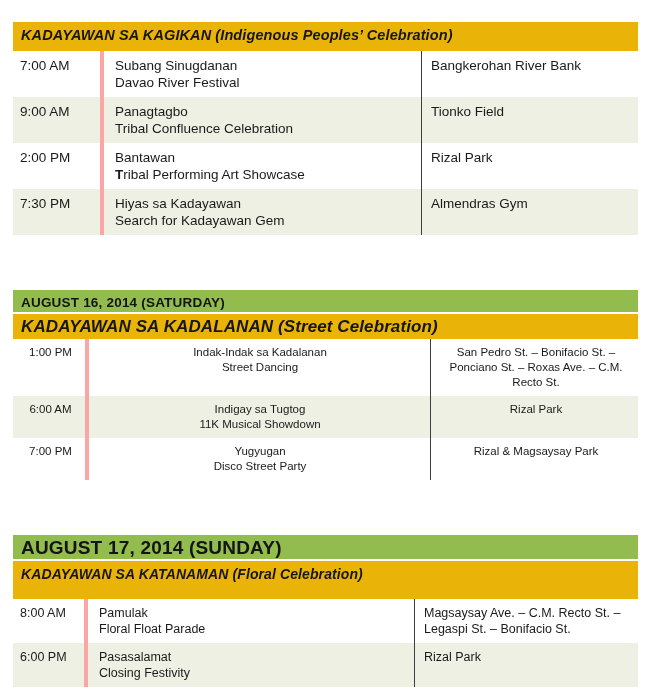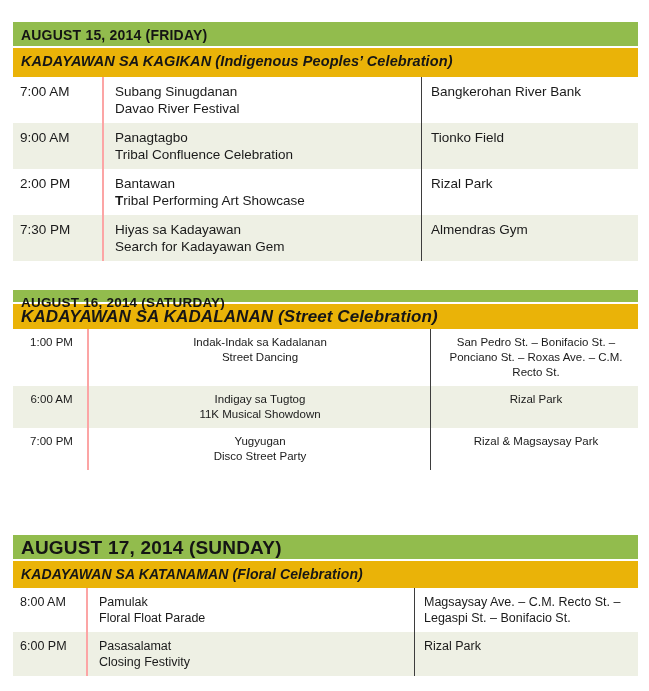--- a/index.html
+++ b/index.html
@@ -33,54 +33,53 @@
     letter-spacing: 0.1px;
   }
   .row {
     display: grid;
     grid-template-columns: var(--col1) var(--col2) 1fr;
     background: #ffffff;
   }
   .rows .row:nth-child(even) { background: #eef0e4; }
   .cell-time {
     padding: 6px 4px 6px 7px;
-    border-right: 2px solid #fca5a5;
+    border-right: 4px solid #fca5a5;
     white-space: nowrap;
   }
   .cell-event {
     padding: 6px 10px 6px 11px;
     border-right: 1px solid #3d3d3d;
   }
   .cell-loc { padding: 6px 6px 6px 9px; }
   .event-title { font-weight: normal; }
   .event-desc b { font-weight: bold; }
 
   
   .t1 { top: 22px; --col1: 91px; --col2: 318px; font-size: 13.5px; line-height: 17px; }
   .t1 .tbl-header   { font-size: 14px;   height: 26px; }
   .t1 .tbl-subtitle { font-size: 14.5px; height: 29px; }
   .t1 .row { min-height: 46px; }
 
   
   .t2 { top: 290px; --col1: 76px; --col2: 342px; font-size: 11.5px; line-height: 15px; }
-  .t2 .tbl-header   { font-size: 13.5px; height: 14px; }
+  .t2 .tbl-header   { font-size: 13.5px; height: 24px; }
   .t2 .tbl-subtitle { font-size: 17px;   height: 25px; }
   .t2 .row { min-height: 40px; text-align: center; }
 
   
   .t3 { top: 535px; --col1: 75px; --col2: 327px; font-size: 12.5px; line-height: 16px; }
   .t3 .tbl-header   { font-size: 19px; height: 26px; }
-  .t3 .tbl-subtitle { font-size: 14px;   height: 27px; }
+  .t3 .tbl-subtitle { font-size: 14px;   height: 38px; }
   .t3 .row { min-height: 42px; }
 </style>
 </head>
 <body>
 
 <section class="sched-table t1">
-  <div class="tbl-header">AUGUST 15, 2014 (FRIDAY)</div>
   <div class="tbl-subtitle">KADAYAWAN SA KAGIKAN (Indigenous Peoples’ Celebration)</div>
   <div class="rows">
     <div class="row">
       <div class="cell-time">7:00 AM</div>
       <div class="cell-event">
         <div class="event-title">Subang Sinugdanan</div>
         <div class="event-desc">Davao River Festival</div>
       </div>
       <div class="cell-loc">Bangkerohan River Bank</div>
     </div>

